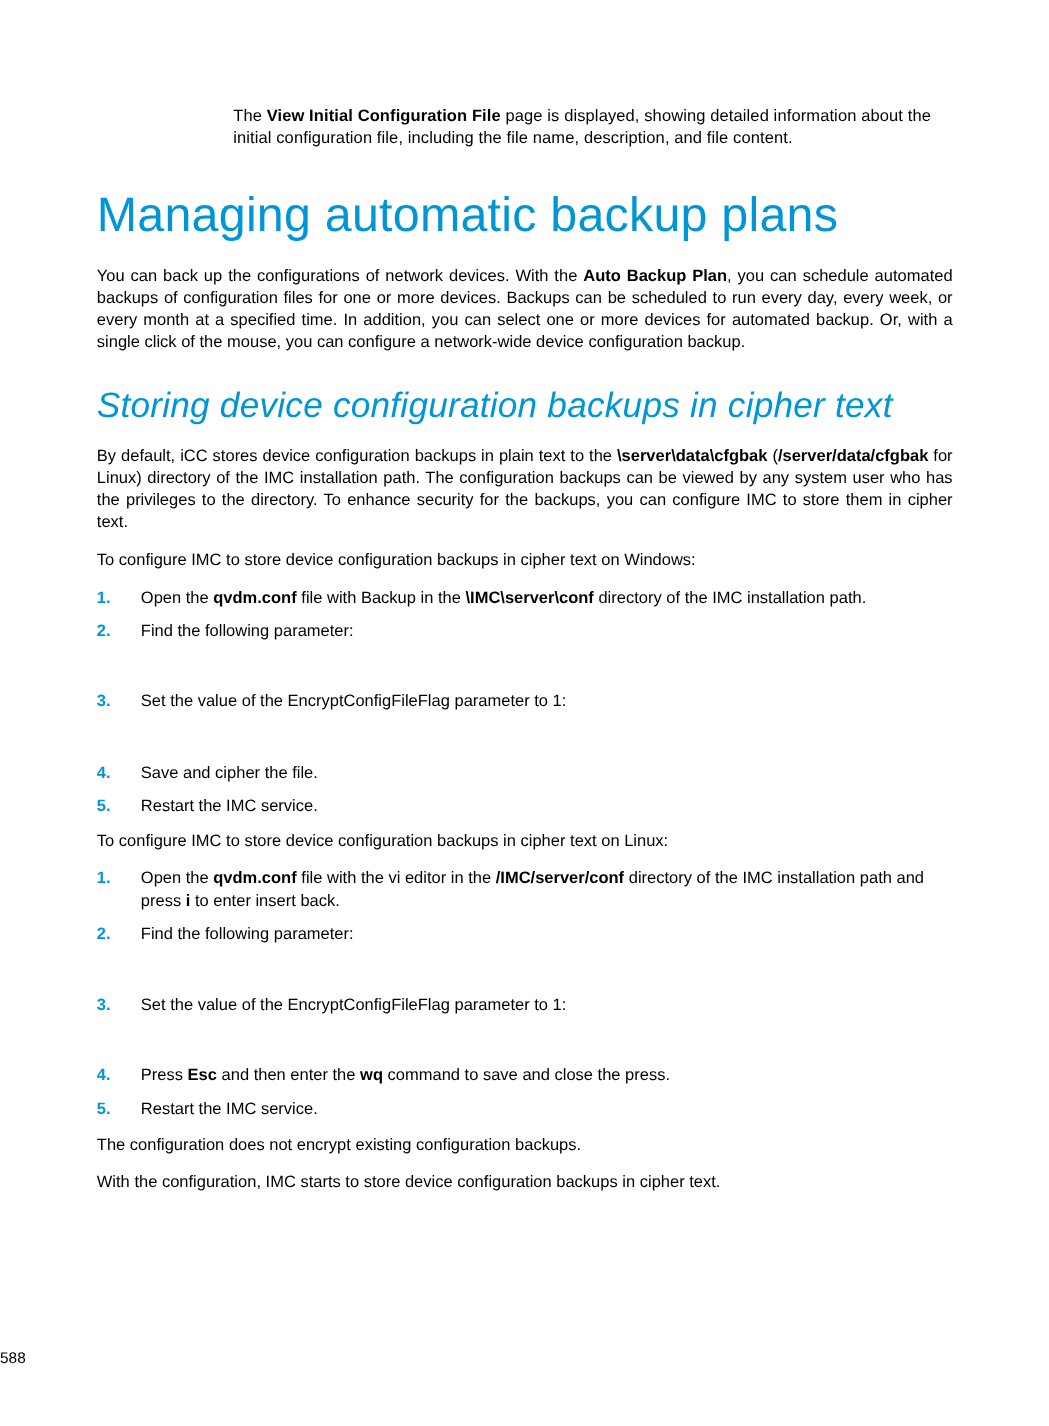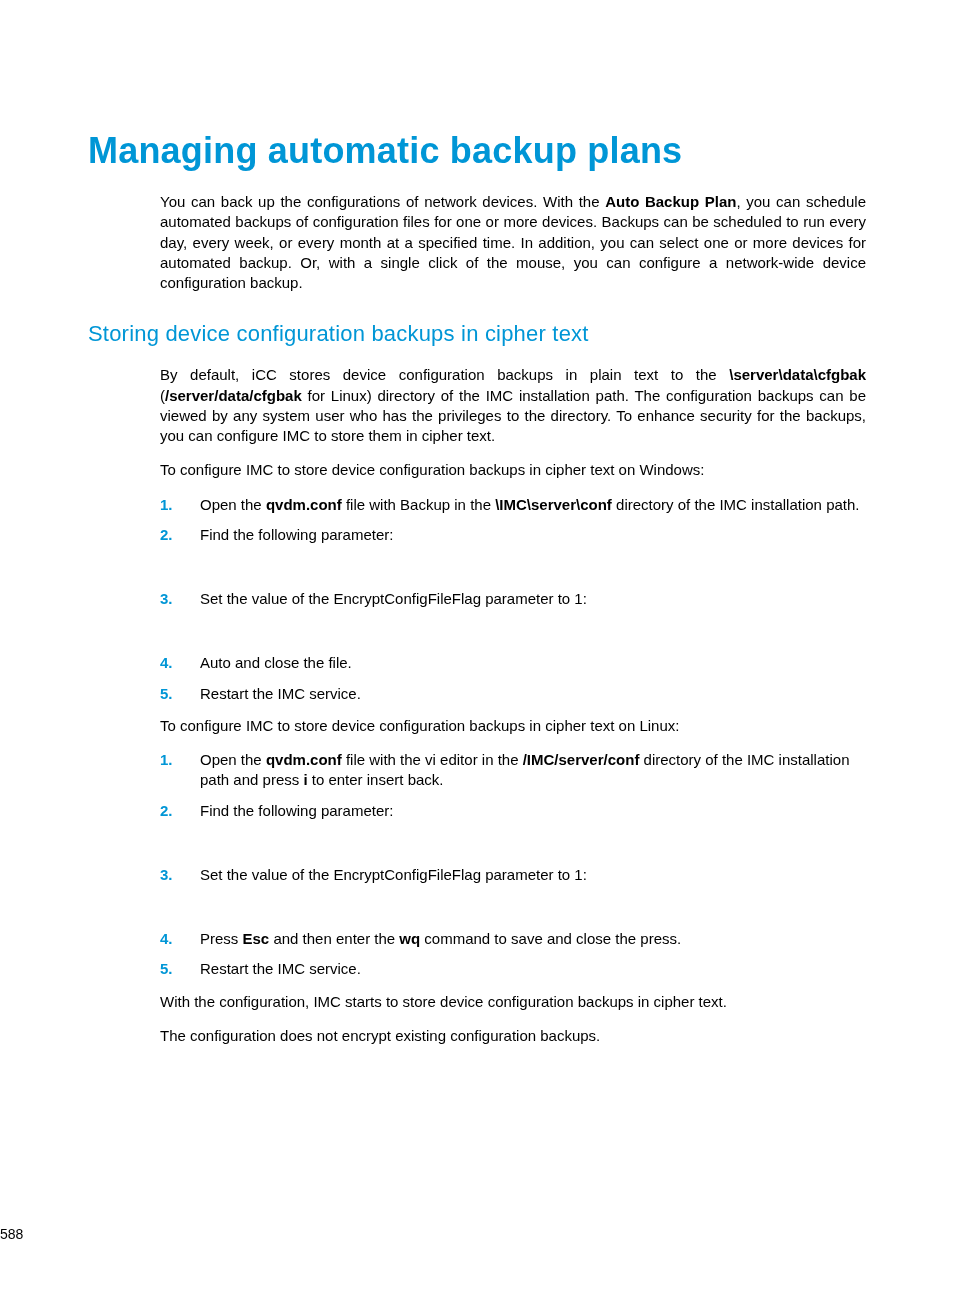--- a/index.html
+++ b/index.html
@@ -18,34 +18,34 @@
     padding: 96px 88px 60px 88px;
   }
   .intro-block {
     margin-left: 124px;
     font-size: 15px;
     line-height: 1.35;
     letter-spacing: 0.1px;
   }
   h1.section {
     color: #0096d6;
-    font-weight: 700;
-    font-size: 36px;
+    font-weight: 400;
+    font-size: 44px;
     margin: 34px 0 20px 0;
     letter-spacing: 0.2px;
   }
   h2.subsection {
     color: #0096d6;
     font-weight: 300;
-    font-size: 22px;
+    font-size: 32px;
     margin: 28px 0 18px 0;
     letter-spacing: 0.2px;
+    font-style: italic;
   }
   .body {
-    margin-left: 72px;
     font-size: 15px;
     line-height: 1.35;
   }
   .body p {
     margin: 0 0 14px 0;
   }
   .body p.justify {
     text-align: justify;
   }
   .bold { font-weight: 700; }
@@ -76,20 +76,23 @@
     left: 0;
     width: 100%;
     font-size: 14px;
   }
 </style>
 </head>
 <body>
 
 <div class="page">
 
+  <div class="intro-block">
+    <span>The </span><span class="bold">View Initial Configuration File</span><span> page is displayed, showing detailed information about the initial configuration file, including the file name, description, and file content.</span>
+  </div>
 
   <h1 class="section">Managing automatic backup plans</h1>
 
   <div class="body">
     <p class="justify">
       <span>You can back up the configurations of network devices. With the </span><span class="bold">Auto Backup Plan</span><span>, you can schedule automated backups of configuration files for one or more devices. Backups can be scheduled to run every day, every week, or every month at a specified time. In addition, you can select one or more devices for automated backup. Or, with a single click of the mouse, you can configure a network-wide device configuration backup.</span>
     </p>
   </div>
 
   <h2 class="subsection">Storing device configuration backups in cipher text</h2>
@@ -109,21 +112,21 @@
       <li class="gap-after">
         <span class="num">2.</span>
         <span>Find the following parameter:</span>
       </li>
       <li class="gap-after">
         <span class="num">3.</span>
         <span>Set the value of the EncryptConfigFileFlag parameter to 1:</span>
       </li>
       <li>
         <span class="num">4.</span>
-        <span>Auto and close the file.</span>
+        <span>Save and cipher the file.</span>
       </li>
       <li>
         <span class="num">5.</span>
         <span>Restart the IMC service.</span>
       </li>
     </ol>
 
     <p>To configure IMC to store device configuration backups in cipher text on Linux:</p>
 
     <ol class="steps">
@@ -142,18 +145,18 @@
       <li>
         <span class="num">4.</span>
         <span>Press </span><span class="bold">Esc</span><span> and then enter the </span><span class="bold">wq</span><span> command to save and close the press.</span>
       </li>
       <li>
         <span class="num">5.</span>
         <span>Restart the IMC service.</span>
       </li>
     </ol>
 
+    <p>The configuration does not encrypt existing configuration backups.</p>
     <p>With the configuration, IMC starts to store device configuration backups in cipher text.</p>
-    <p>The configuration does not encrypt existing configuration backups.</p>
   </div>
 
   <div class="page-number">588</div>
 </div>
 
 </body></html>

